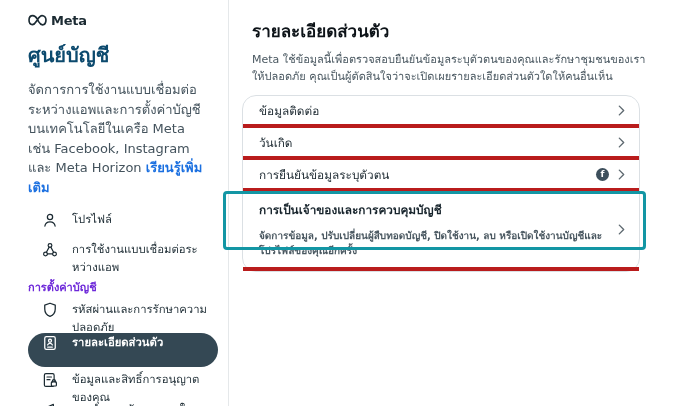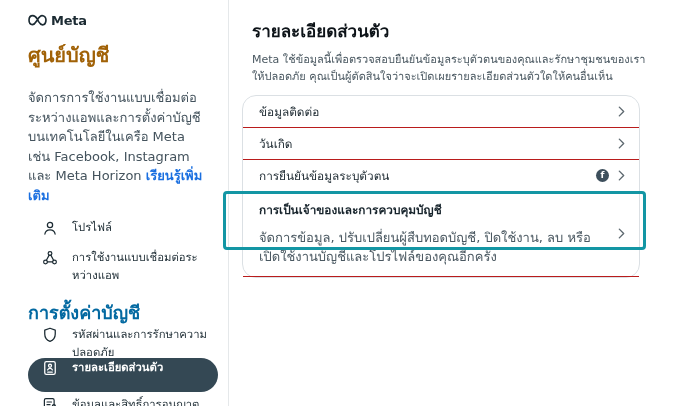--- a/index.html
+++ b/index.html
@@ -7,55 +7,55 @@
   .app {
     position:relative; width:700px; height:406px; overflow:hidden;
     background:#ffffff; font-family:"DejaVu Sans","Liberation Sans",sans-serif;
     color:#1c2b33;
     border-radius:19px;
   }
   
   .sidebar { position:absolute; left:0; top:0; width:228px; height:406px; padding:13px 0 0 28px; }
   .logo-row { display:flex; align-items:center; gap:4px; margin-bottom:11px; }
   .logo-text { font-size:13px; font-weight:700; color:#1c2b33; letter-spacing:-0.2px; }
-  .sidebar-title { font-size:20px; font-weight:700; color:#a16207; margin-bottom:17px; }
+  .sidebar-title { font-size:20px; font-weight:700; color:#0c4a6e; margin-bottom:9px; }
   .sidebar-desc { font-size:13px; line-height:1.5; color:#44535d; width:180px; margin-bottom:13px; }
   .learn-more { color:#1a6fe0; font-weight:600; text-decoration:none; cursor:pointer; }
   .nav { width:192px; }
   .nav-item {
     display:flex; align-items:flex-start; gap:12px; height:30px; width:190px;
     padding-left:12px; font-size:11.3px; color:#1c2b33; border-radius:17px; cursor:pointer;
   }
   .nav-item .nicon { width:20px; height:20px; flex:none; display:flex; align-items:center; justify-content:center; }
   .nav-item.selected { background:#344854; color:#ffffff; height:34px; margin:3px 0; font-weight:600; }
-  .section-header { font-size:18px; font-weight:700; color:#0369a1; height:26px; display:flex; align-items:center; margin-top:21px; }
+  .section-header { font-size:11px; font-weight:700; color:#6d28d9; height:26px; display:flex; align-items:center; margin-top:4px; }
   .vdivider { position:absolute; left:228px; top:0; width:1px; height:406px; background:#e5e8ea; }
   
   .main { position:absolute; left:242px; top:0; width:410px; }
   .main-title { font-size:17px; font-weight:700; color:#0d1318; margin:17px 0 0 10px; }
   .main-desc { font-size:11px; line-height:1.5; color:#4a5861; width:398px; margin:8px 0 0 10px; }
   .card {
     position:relative; margin-top:10px; width:398px; background:#fff;
     border:1px solid #dbe0e4; border-radius:14px;
   }
   .crow {
     display:flex; align-items:center; min-height:32px; padding:0 14px 0 16px;
-    border-bottom:1px solid #b91c1c; font-size:11.8px; color:#16232b; cursor:pointer;
+    border-bottom:4px solid #b91c1c; font-size:11.8px; color:#16232b; cursor:pointer;
   }
   .crow:last-child { border-bottom:none; }
   .crow .rlabel { flex:1; }
   .fb-badge {
     width:13px; height:13px; border-radius:50%; background:#3d4f5c; color:#fff;
     font-size:9px; font-weight:700; display:flex; align-items:center; justify-content:center;
     margin-right:9px; line-height:1;
   }
   .crow-last { display:flex; align-items:center; padding:8px 14px 9px 16px; cursor:pointer; }
   .crow-last .texts { flex:1; }
   .row-title { font-size:11.8px; font-weight:700; color:#16232b; margin-bottom:10px; }
-  .row-sub { font-size:13px; line-height:1.45; color:#4a5861; width:348px; }
+  .row-sub { font-size:10px; line-height:1.45; color:#4a5861; width:348px;font-weight:bold; }
   .chev { flex:none; display:flex; align-items:center; }
   .highlight-box {
     position:absolute; left:-20px; top:95px; width:423px; height:59px;
     border:3px solid #1396a4; border-radius:4px; pointer-events:none; background:transparent;
   }
 </style>
 </head>
 <body>
 
 <div class="app">

